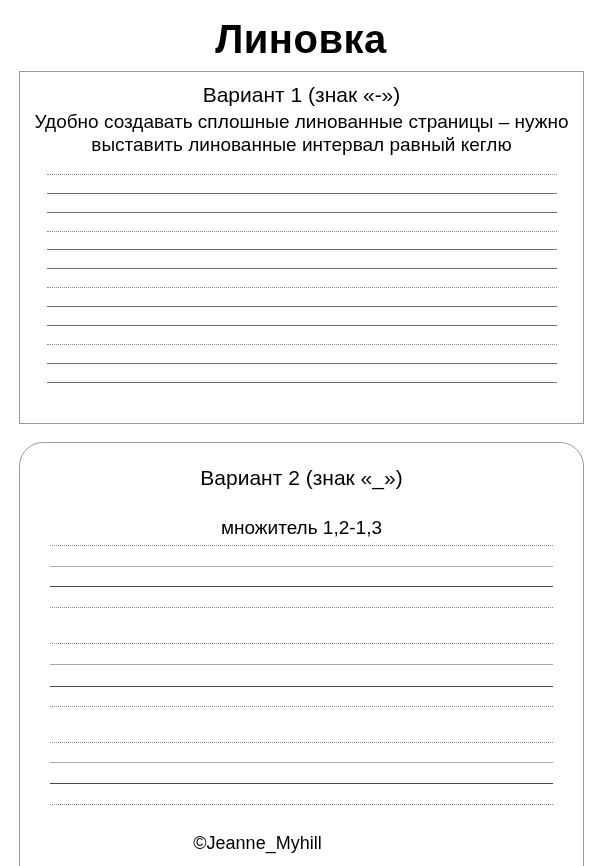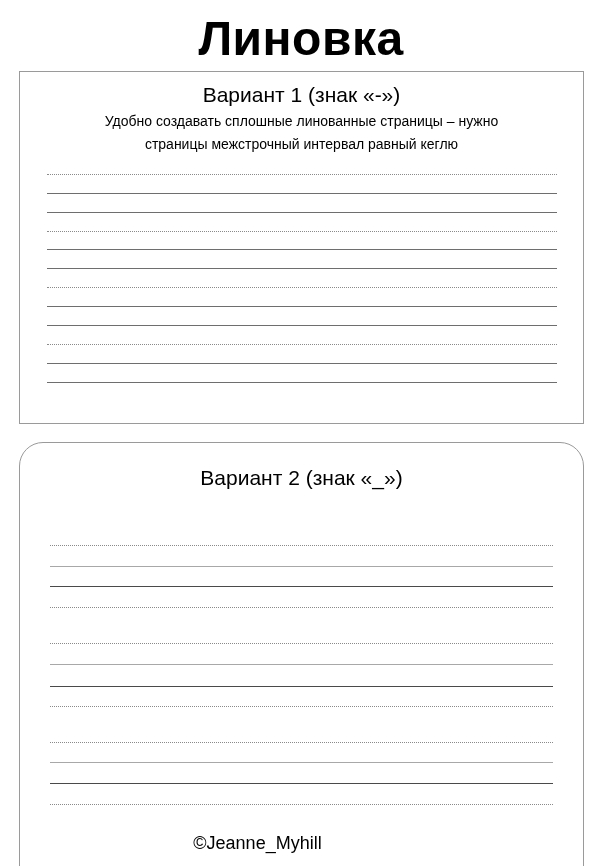--- a/index.html
+++ b/index.html
@@ -1,60 +1,61 @@
 <!DOCTYPE html>
 <html><head>
 <meta charset="utf-8">
 <style>
   html, body { margin: 0; padding: 0; background: #ffffff; }
   body { width: 602px; height: 866px; position: relative; overflow: hidden;
          font-family: "Liberation Sans", "DejaVu Sans", sans-serif; color: #000; }
   .title { position: absolute; left: 0; top: 14px; width: 602px; text-align: center;
-           font-size: 48px; font-weight: bold; line-height: 50px; letter-spacing: 0.5px; }
+           font-size: 40px; font-weight: bold; line-height: 50px; letter-spacing: 0.5px; }
   .box { position: absolute; left: 19px; width: 565px; border: 1px solid #9a9a9a; box-sizing: border-box; }
   .box1 { top: 71px; height: 353px; }
   .box2 { top: 442px; height: 507px; border-radius: 24px; }
   .heading { position: absolute; left: 0; width: 100%; text-align: center; font-size: 21px; line-height: 26px; }
-  .desc { position: absolute; left: 0; width: 100%; text-align: center; font-size: 14px; line-height: 23px; }
+  .desc { position: absolute; left: 0; width: 100%; text-align: center; font-size: 19px; line-height: 23px; }
   .desc b { font-weight: normal; }
   .line { position: absolute; height: 0; }
   .dotted { border-top: 1px dotted #8a8a8a; }
   .grey { border-top: 1px solid #a8a8a8; }
   .dark { border-top: 1px solid #4a4a4a; }
   .solid1 { border-top: 1px solid #6e6e6e; }
   .footer { position: absolute; left: 0; top: 830px; width: 515px; text-align: center;
             font-size: 18px; line-height: 26px; }
 </style>
 </head>
 <body>
 
 <div class="title">Линовка</div>
 
 <div class="box box1">
   <div class="heading" style="top:10px;">Вариант 1 (знак «-»)</div>
   <div class="desc" style="top:38px;">Удобно создавать сплошные линованные страницы – нужно</div>
-  <div class="desc" style="top:61px;"><span>страницы межстрочный интервал </span><b>равный</b><span> кеглю</span></div>
+  <div class="desc" style="top:61px;"><span>выставить линованные интервал </span><b>равный</b><span> кеглю</span></div>
 </div>
 <div id="lines1">
     <div class="line dotted" style="left: 47px; width: 510px; top: 174px;"></div>
     <div class="line solid1" style="left: 47px; width: 510px; top: 193px;"></div>
     <div class="line solid1" style="left: 47px; width: 510px; top: 212px;"></div>
     <div class="line dotted" style="left: 47px; width: 510px; top: 231px;"></div>
     <div class="line solid1" style="left: 47px; width: 510px; top: 249px;"></div>
     <div class="line solid1" style="left: 47px; width: 510px; top: 268px;"></div>
     <div class="line dotted" style="left: 47px; width: 510px; top: 287px;"></div>
     <div class="line solid1" style="left: 47px; width: 510px; top: 306px;"></div>
     <div class="line solid1" style="left: 47px; width: 510px; top: 325px;"></div>
     <div class="line dotted" style="left: 47px; width: 510px; top: 344px;"></div>
     <div class="line solid1" style="left: 47px; width: 510px; top: 363px;"></div>
     <div class="line solid1" style="left: 47px; width: 510px; top: 382px;"></div>
   </div>
 
 <div class="box box2">
   <div class="heading" style="top:22px;">Вариант 2 (знак «_»)</div>
+  <div class="desc" style="top:73px;">множитель 1,2-1,3</div>
 </div>
 <div id="lines2">
     <div class="line dotted" style="left: 50px; width: 503px; top: 545px;"></div>
     <div class="line grey" style="left: 50px; width: 503px; top: 566px;"></div>
     <div class="line dark" style="left: 50px; width: 503px; top: 586px;"></div>
     <div class="line dotted" style="left: 50px; width: 503px; top: 607px;"></div>
     <div class="line dotted" style="left: 50px; width: 503px; top: 643px;"></div>
     <div class="line grey" style="left: 50px; width: 503px; top: 664px;"></div>
     <div class="line dark" style="left: 50px; width: 503px; top: 686px;"></div>
     <div class="line dotted" style="left: 50px; width: 503px; top: 706px;"></div>

